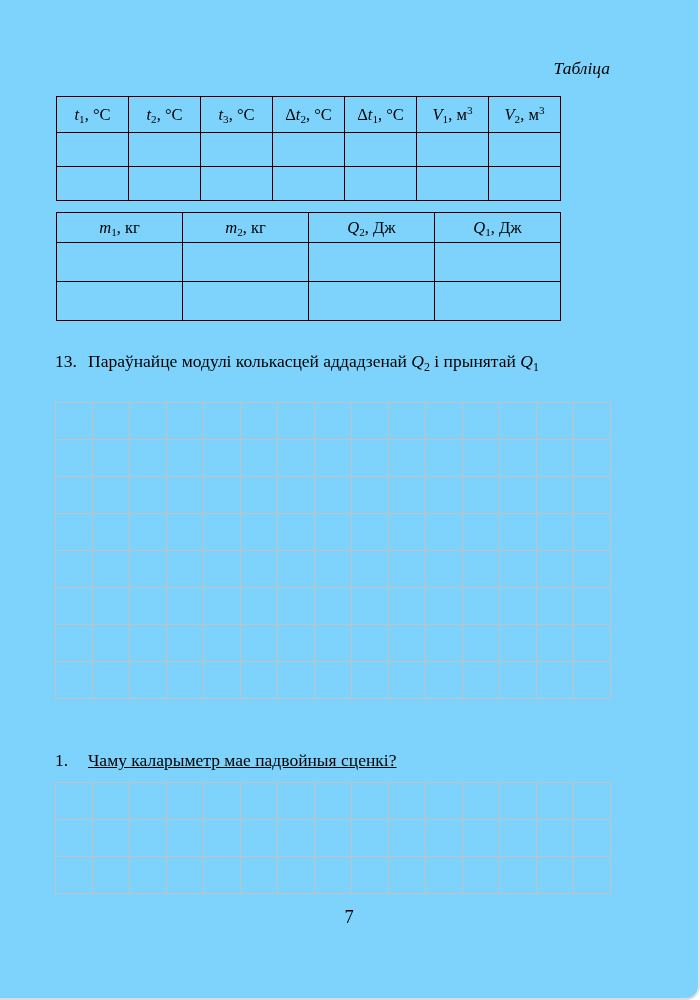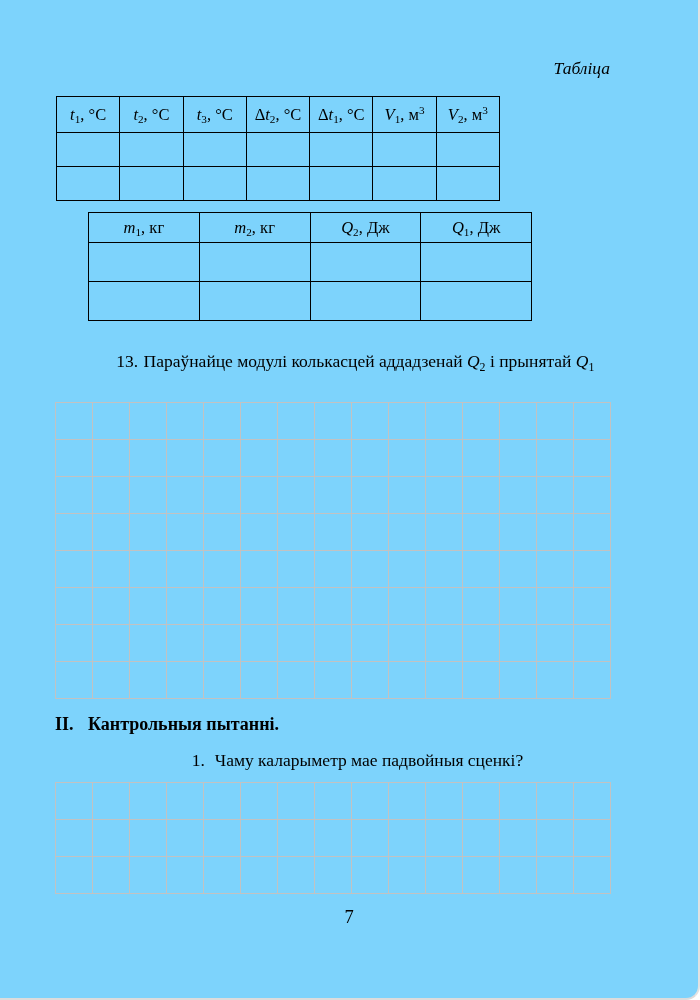--- a/index.html
+++ b/index.html
@@ -21,52 +21,52 @@
     position: absolute;
     top: 58px;
     right: 88px;
     font-style: italic;
     font-size: 17.5px;
   }
 
   table.tbl {
     position: absolute;
     left: 56px;
-    width: 444px;
+    width: 505px;
     border-collapse: collapse;
     table-layout: fixed;
   }
   .tbl th, .tbl td { border: 1px solid #000; padding: 0; }
   .tbl th {
     font-weight: normal;
     font-size: 16.5px;
     text-align: center;
     vertical-align: middle;
   }
   .t1 { top: 96px; }
   .t1 th { height: 35px; }
   .t1 td { height: 33px; }
-  .t2 { top: 212px; margin-left: 32px; }
+  .t2 { top: 212px; }
   .t2 th { height: 29px; }
   .t2 td { height: 38px; }
 
   i.var { font-style: italic; }
   sub { font-size: 68%; vertical-align: -0.3em; line-height: 0; }
   sup { font-size: 68%; vertical-align: 0.5em; line-height: 0; }
   .pfx { font-style: normal; }
 
   .bodytext {
     position: absolute;
     left: 55px;
     width: 562px;
     font-size: 17.5px;
     line-height: 22px;
     margin: 0;
   }
-  .hang { padding-left: 33px; text-align: center; }
+  .hang { padding-left: 33px; }
   .hang .num {
     display: inline-block;
     width: 33px;
     margin-left: -33px;
   }
 
   .q13 { top: 350px; }
 
   .grid {
     position: absolute;
@@ -164,25 +164,22 @@
     </tr>
   </tbody>
     </table>
 
   <p class="bodytext hang q13">
     <span class="num">13.</span><span>Параўнайце модулі колькасцей аддадзенай </span><i class="var">Q</i><sub>2</sub><span> і прынятай </span><i class="var">Q</i><sub>1</sub><br>
   </p>
 
   <div class="grid grid1"></div>
 
-  <h2 class="heading">
-    <span class="num">II.</span><span>Кантрольныя пытанні.</span>
-  </h2>
 
-  <p class="bodytext hang q1" style="top:749px;">
+  <p class="bodytext hang q1" style="top:749px;text-decoration:underline;">
     <span class="num">1.</span><span>Чаму каларыметр мае падвойныя сценкі?</span>
   </p>
 
   <div class="grid grid2"></div>
 
   <div class="pagenum">7</div>
 
 </div>
 
 </body></html>

